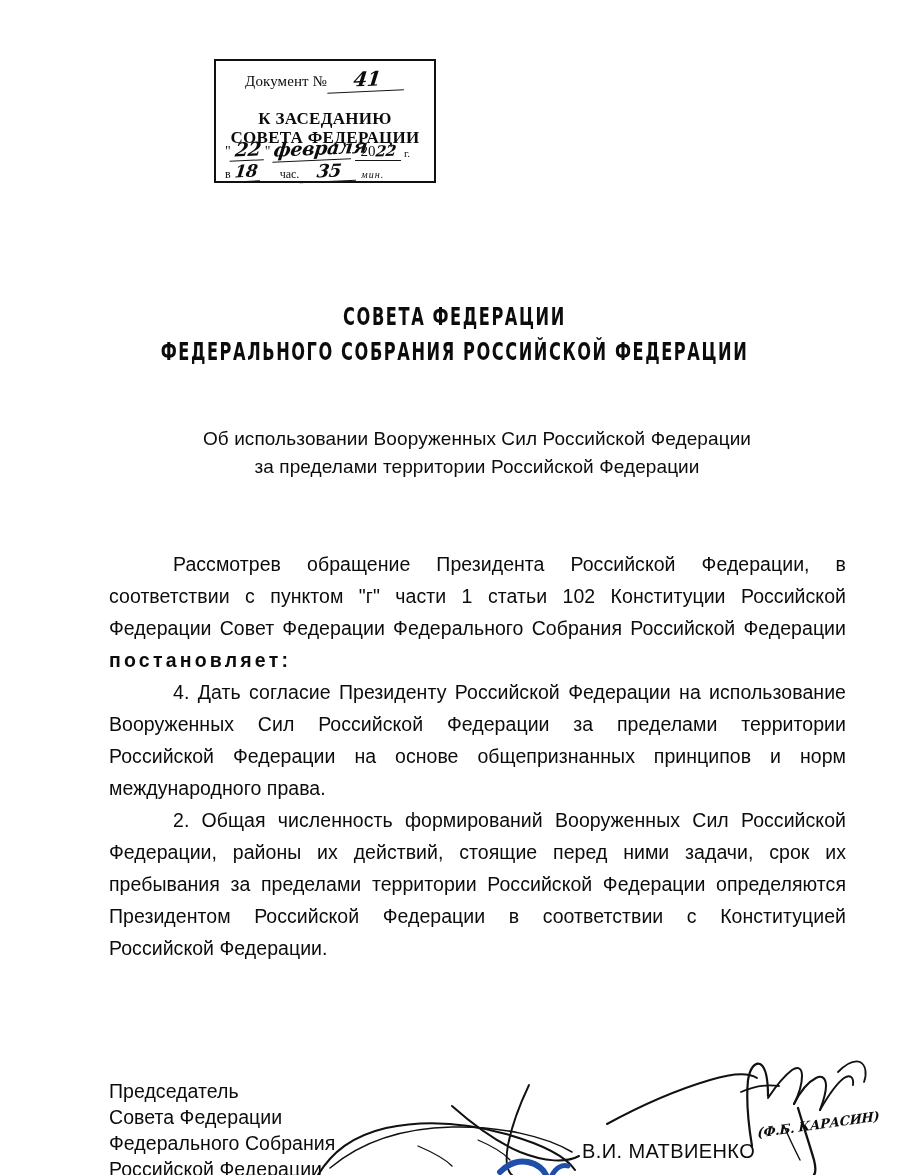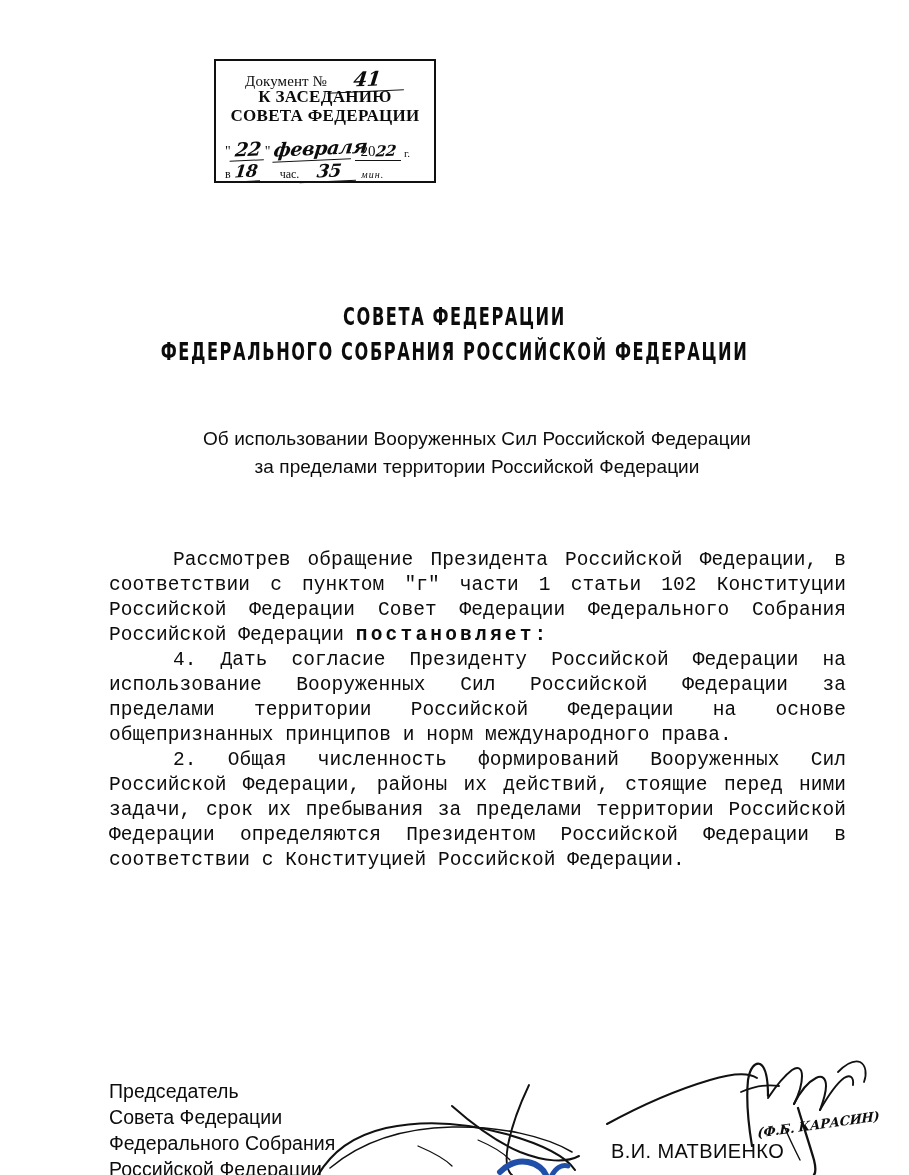--- a/index.html
+++ b/index.html
@@ -58,21 +58,21 @@
     font-size: 20px;
     font-style: italic;
     font-weight: 600;
     letter-spacing: 3px;
     transform: translateY(1px);
   }
 
   .stamp-head {
     position: absolute;
     left: 0;
-    top: 26px;
+    top: 48px;
     width: 100%;
     text-align: center;
     font-family: "Liberation Serif", serif;
     font-weight: bold;
     font-size: 17px;
     line-height: 19px;
     letter-spacing: 0.3px;
   }
 
   .stamp-date-row {
@@ -175,43 +175,42 @@
     position: absolute;
     left: 109px;
     top: 548px;
     width: 737px;
   }
   .para {
     margin: 0;
     text-align: justify;
     text-justify: inter-word;
     font-size: 19.5px;
-    line-height: 25px;
+    line-height: 32px;
     letter-spacing: 0.05px;
     text-indent: 64px;
-    font-family: Liberation Mono, monospace;
   }
   .emph-spaced {
     font-weight: bold;
     letter-spacing: 3.2px;
   }
 
   
   .sign-title {
     position: absolute;
     left: 109px;
     top: 1078px;
     font-size: 19.5px;
     line-height: 26px;
     letter-spacing: 0.05px;
     white-space: pre-line;
   }
   .sign-name {
     position: absolute;
-    left: 611px;
+    left: 582px;
     top: 1140px;
     font-size: 20px;
     letter-spacing: 0.4px;
     white-space: nowrap;
   }
 
   
   .ink-layer {
     position: absolute;
     left: 0;

